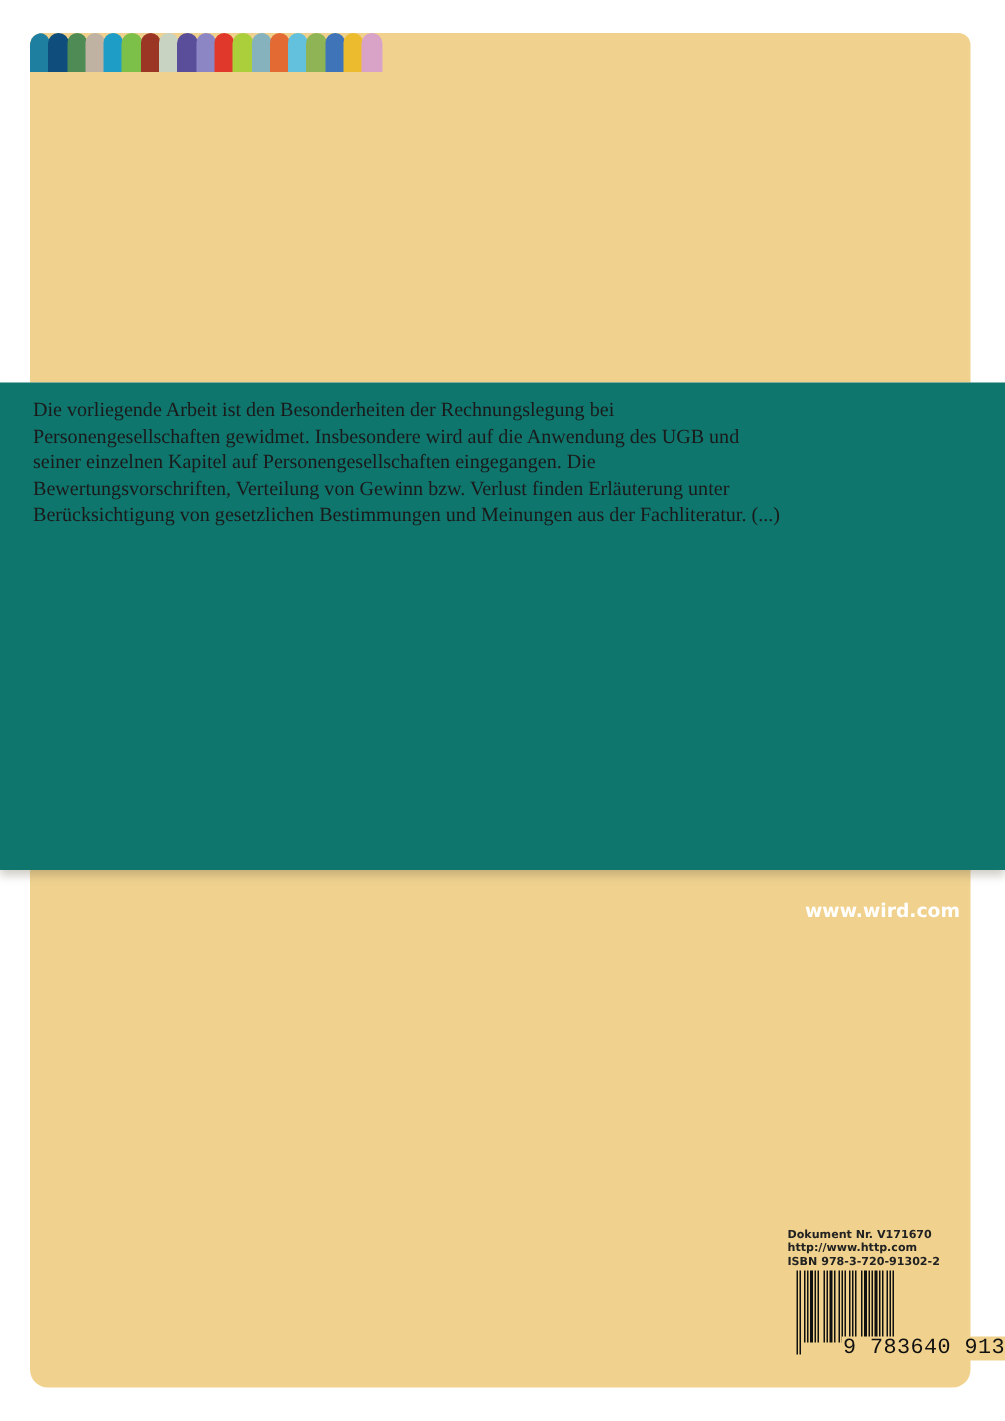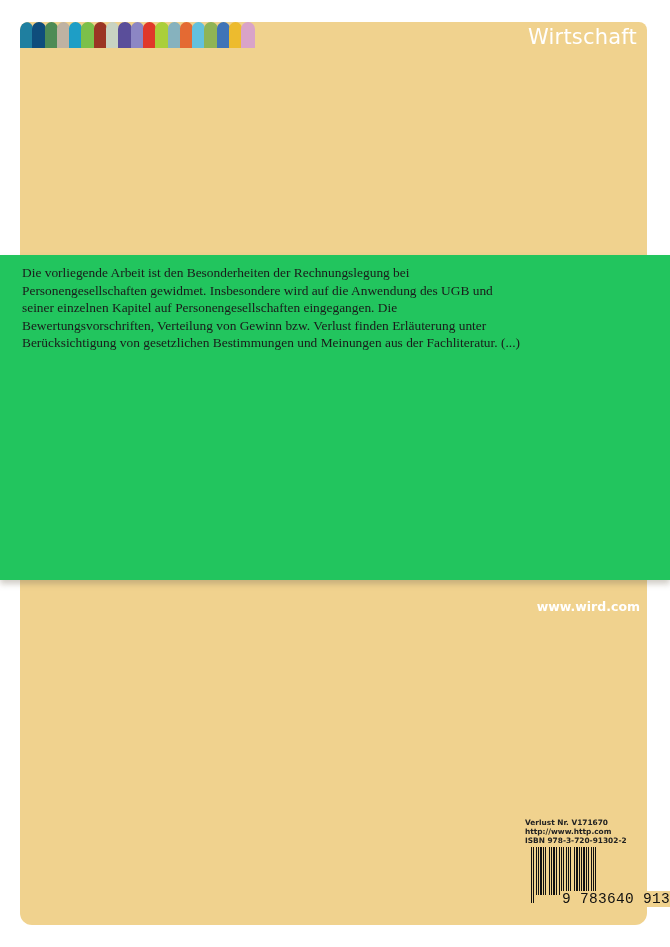--- a/index.html
+++ b/index.html
@@ -19,21 +19,21 @@
     width: 13.3px; height: 26px; border-radius: 8px 8px 0 0;
     margin-right: -1px;
   }
   .category {
     position: absolute; right: 10px; top: 3px;
     color: #ffffff; font-size: 21px; letter-spacing: 0.2px;
     font-family: "DejaVu Sans", sans-serif;
   }
   .white-band {
     position: absolute; left: 0; top: 255px; width: 670px; height: 325px;
-    background: #22c55e;
+    background: #0f766e;
     box-shadow: 0 4px 6px rgba(120,110,90,0.35);
     z-index: 2;
   }
   .description {
     position: absolute; left: 22px; top: 9px; width: 500px;
     font-family: "Liberation Serif", serif; font-size: 13.4px;
     line-height: 17.6px; color: #1a1a1a; margin: 0;
   }
   .panel-bottom {
     position: absolute; left: 20px; top: 580px; width: 627px; height: 345px;
@@ -83,31 +83,30 @@
       <div class="tab" style="background: rgb(224, 56, 42);"></div>
       <div class="tab" style="background: rgb(170, 207, 58);"></div>
       <div class="tab" style="background: rgb(134, 178, 190);"></div>
       <div class="tab" style="background: rgb(228, 106, 51);"></div>
       <div class="tab" style="background: rgb(99, 193, 221);"></div>
       <div class="tab" style="background: rgb(143, 180, 85);"></div>
       <div class="tab" style="background: rgb(63, 116, 184);"></div>
       <div class="tab" style="background: rgb(237, 187, 46);"></div>
       <div class="tab" style="background: rgb(217, 163, 200);"></div>
     </div>
-  <div class="category">Wirtschaft</div>
 </div>
 
 <div class="white-band">
   <p class="description">Die vorliegende Arbeit ist den Besonderheiten der Rechnungslegung bei Personengesellschaften gewidmet. Insbesondere wird auf die Anwendung des UGB und seiner einzelnen Kapitel auf Personengesellschaften eingegangen. Die Bewertungsvorschriften, Verteilung von Gewinn bzw. Verlust finden Erläuterung unter Berücksichtigung von gesetzlichen Bestimmungen und Meinungen aus der Fachliteratur. (...)</p>
 </div>
 
 <div class="panel-bottom">
   <div class="website">www.wird.com</div>
   <div class="barcode-block">
-    <div class="meta-line">Verlust Nr. V171670</div>
+    <div class="meta-line">Dokument Nr. V171670</div>
     <div class="meta-line">http://www.http.com</div>
     <div class="meta-line">ISBN 978-3-720-91302-2</div>
     <div class="bars" id="bars">
         <div class="bar long" style="width: 1px;"></div>
         <div class="gap" style="width: 1px;"></div>
         <div class="bar long" style="width: 1px;"></div>
         <div class="gap" style="width: 2px;"></div>
         <div class="bar" style="width: 1px;"></div>
         <div class="gap" style="width: 1px;"></div>
         <div class="bar" style="width: 1px;"></div>

